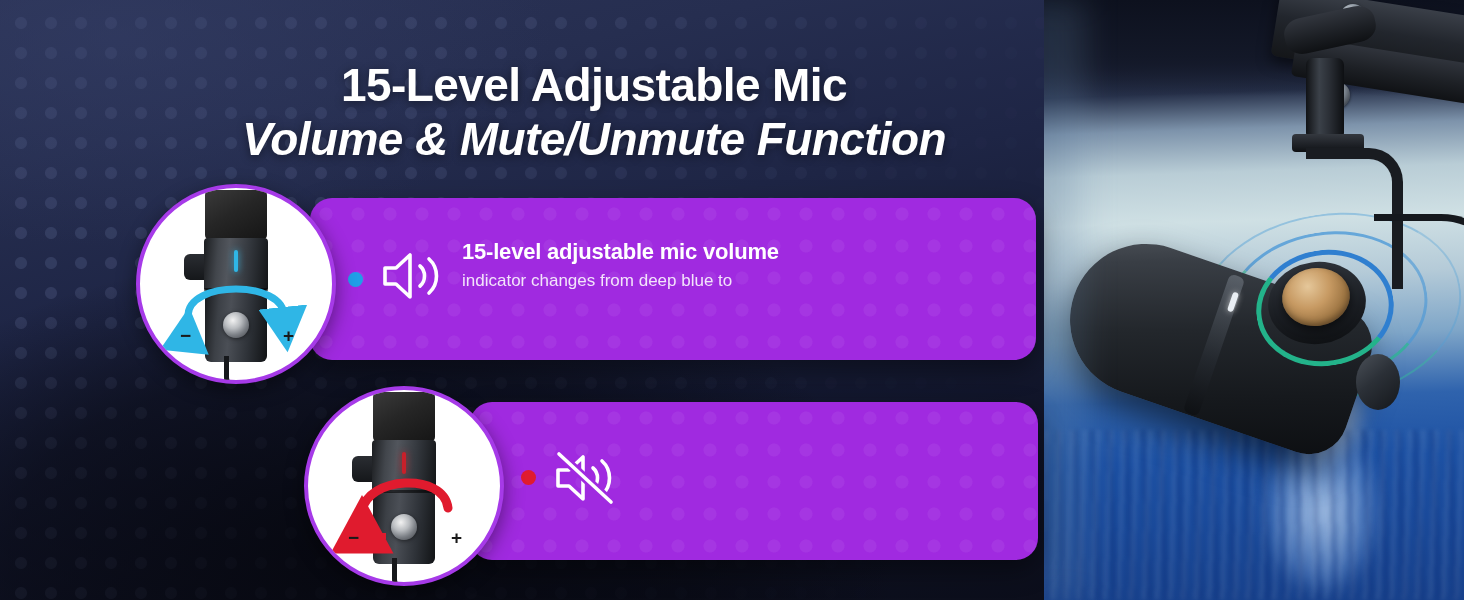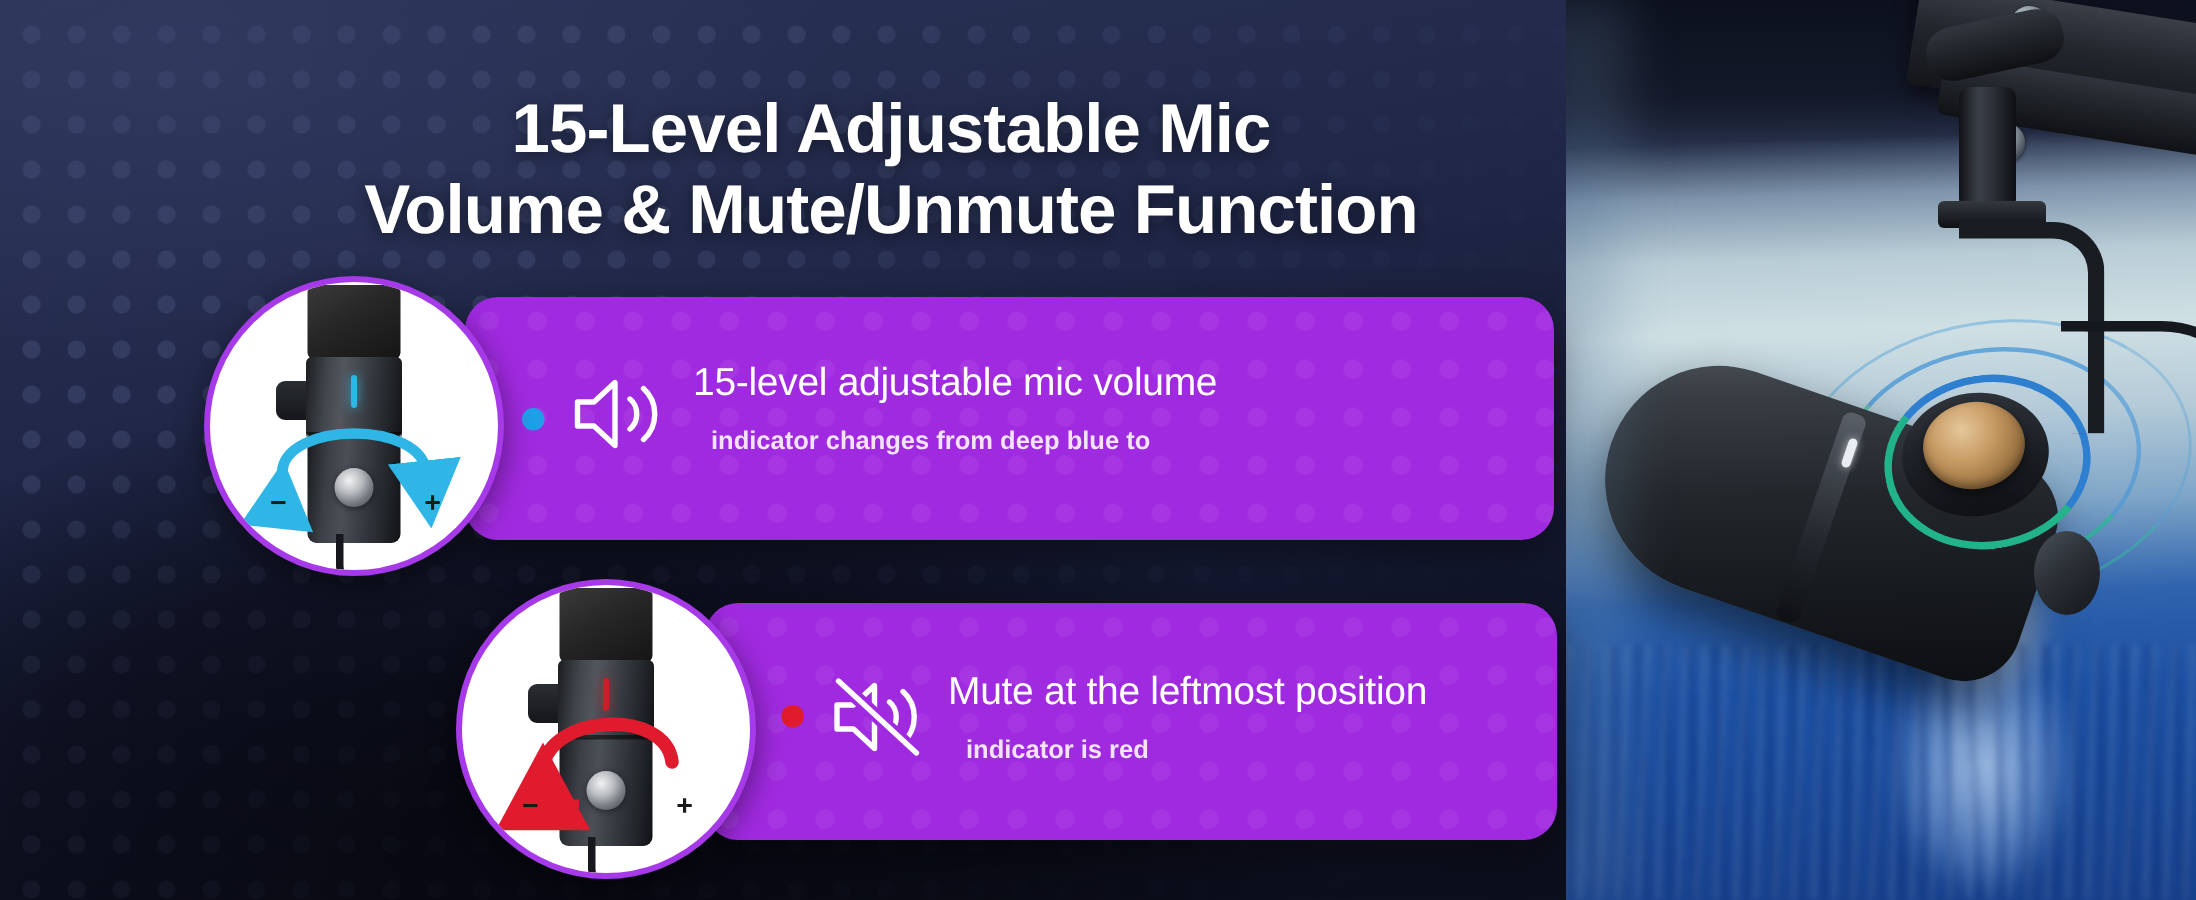--- a/index.html
+++ b/index.html
@@ -239,21 +239,21 @@
     text-align: center;
     color: #ffffff;
     font-size: 46px;
     font-weight: bold;
     line-height: 1.18;
     letter-spacing: -0.6px;
     text-shadow: 0 2px 10px rgba(0,0,0,0.45);
     z-index: 6;
     margin-left: 19px;
   }
-  .headline .l2 { display: block; }
+  .headline .l2 { display: block; font-style: italic; }
 
   
   .card {
     position: absolute;
     background: #a02ae0;
     border-radius: 22px;
     box-shadow: 0 10px 26px rgba(0,0,0,0.40);
     z-index: 3;
     overflow: hidden;
   }
@@ -281,33 +281,33 @@
     z-index: 4;
   }
   .icon-1 { left: 380px; top: 248px; }
   .icon-2 { left: 553px; top: 450px; }
 
   .card-text { position: absolute; z-index: 4; }
   .text-1 { left: 462px; top: 238px; }
   .text-2 { left: 632px; top: 444px; }
   .card-title {
     color: #ffffff;
-    font-size: 26px;
-    font-weight: normal;
+    font-size: 22px;
+    font-weight: bold;
     letter-spacing: -0.2px;
     line-height: 1.25;
     margin: 0 0 4px 0;
     white-space: nowrap;
   }
   .card-sub {
     color: #f3e3fb;
     font-size: 17px;
-    font-weight: bold;
+    font-weight: normal;
     line-height: 1.28;
-    margin: 12px;
+    margin: 0;
   }
 
   
   .thumb {
     position: absolute;
     border-radius: 50%;
     background: #ffffff;
     border: 4px solid #a63ae8;
     box-shadow: 0 6px 20px rgba(0,0,0,0.45);
     z-index: 5;
@@ -466,24 +466,20 @@
   <div class="speaker-icon icon-2">
     <svg width="62" height="56" viewBox="0 0 62 56" fill="none">
       <path d="M5 20 H16 L30 7 V49 L16 36 H5 Z" stroke="#ffffff" stroke-width="3.6" stroke-linejoin="round" stroke-linecap="round" fill="none"></path>
       <path d="M40 18 C46 23 46 33 40 38" stroke="#ffffff" stroke-width="3.6" stroke-linecap="round" fill="none"></path>
       <path d="M49 11 C59 20 59 36 49 45" stroke="#ffffff" stroke-width="3.6" stroke-linecap="round" fill="none"></path>
       <path d="M6 4 L58 52" stroke="#a02ae0" stroke-width="9" stroke-linecap="round"></path>
       <path d="M6 4 L58 52" stroke="#ffffff" stroke-width="3.6" stroke-linecap="round"></path>
     </svg>
   </div>
 
-  <div class="card-text text-2">
-    <p class="card-title">Mute at the leftmost position</p>
-    <p class="card-sub">indicator is red</p>
-  </div>
 
   <div class="thumb thumb-1">
     <div class="tm-wrap">
       <div class="tm-foam"></div>
       <div class="tm-sidebtn"></div>
       <div class="tm-upper"></div>
       <div class="tm-lower"></div>
       <div class="tm-seam"></div>
       <div class="tm-led led-blue"></div>
       <div class="tm-knob"></div>

